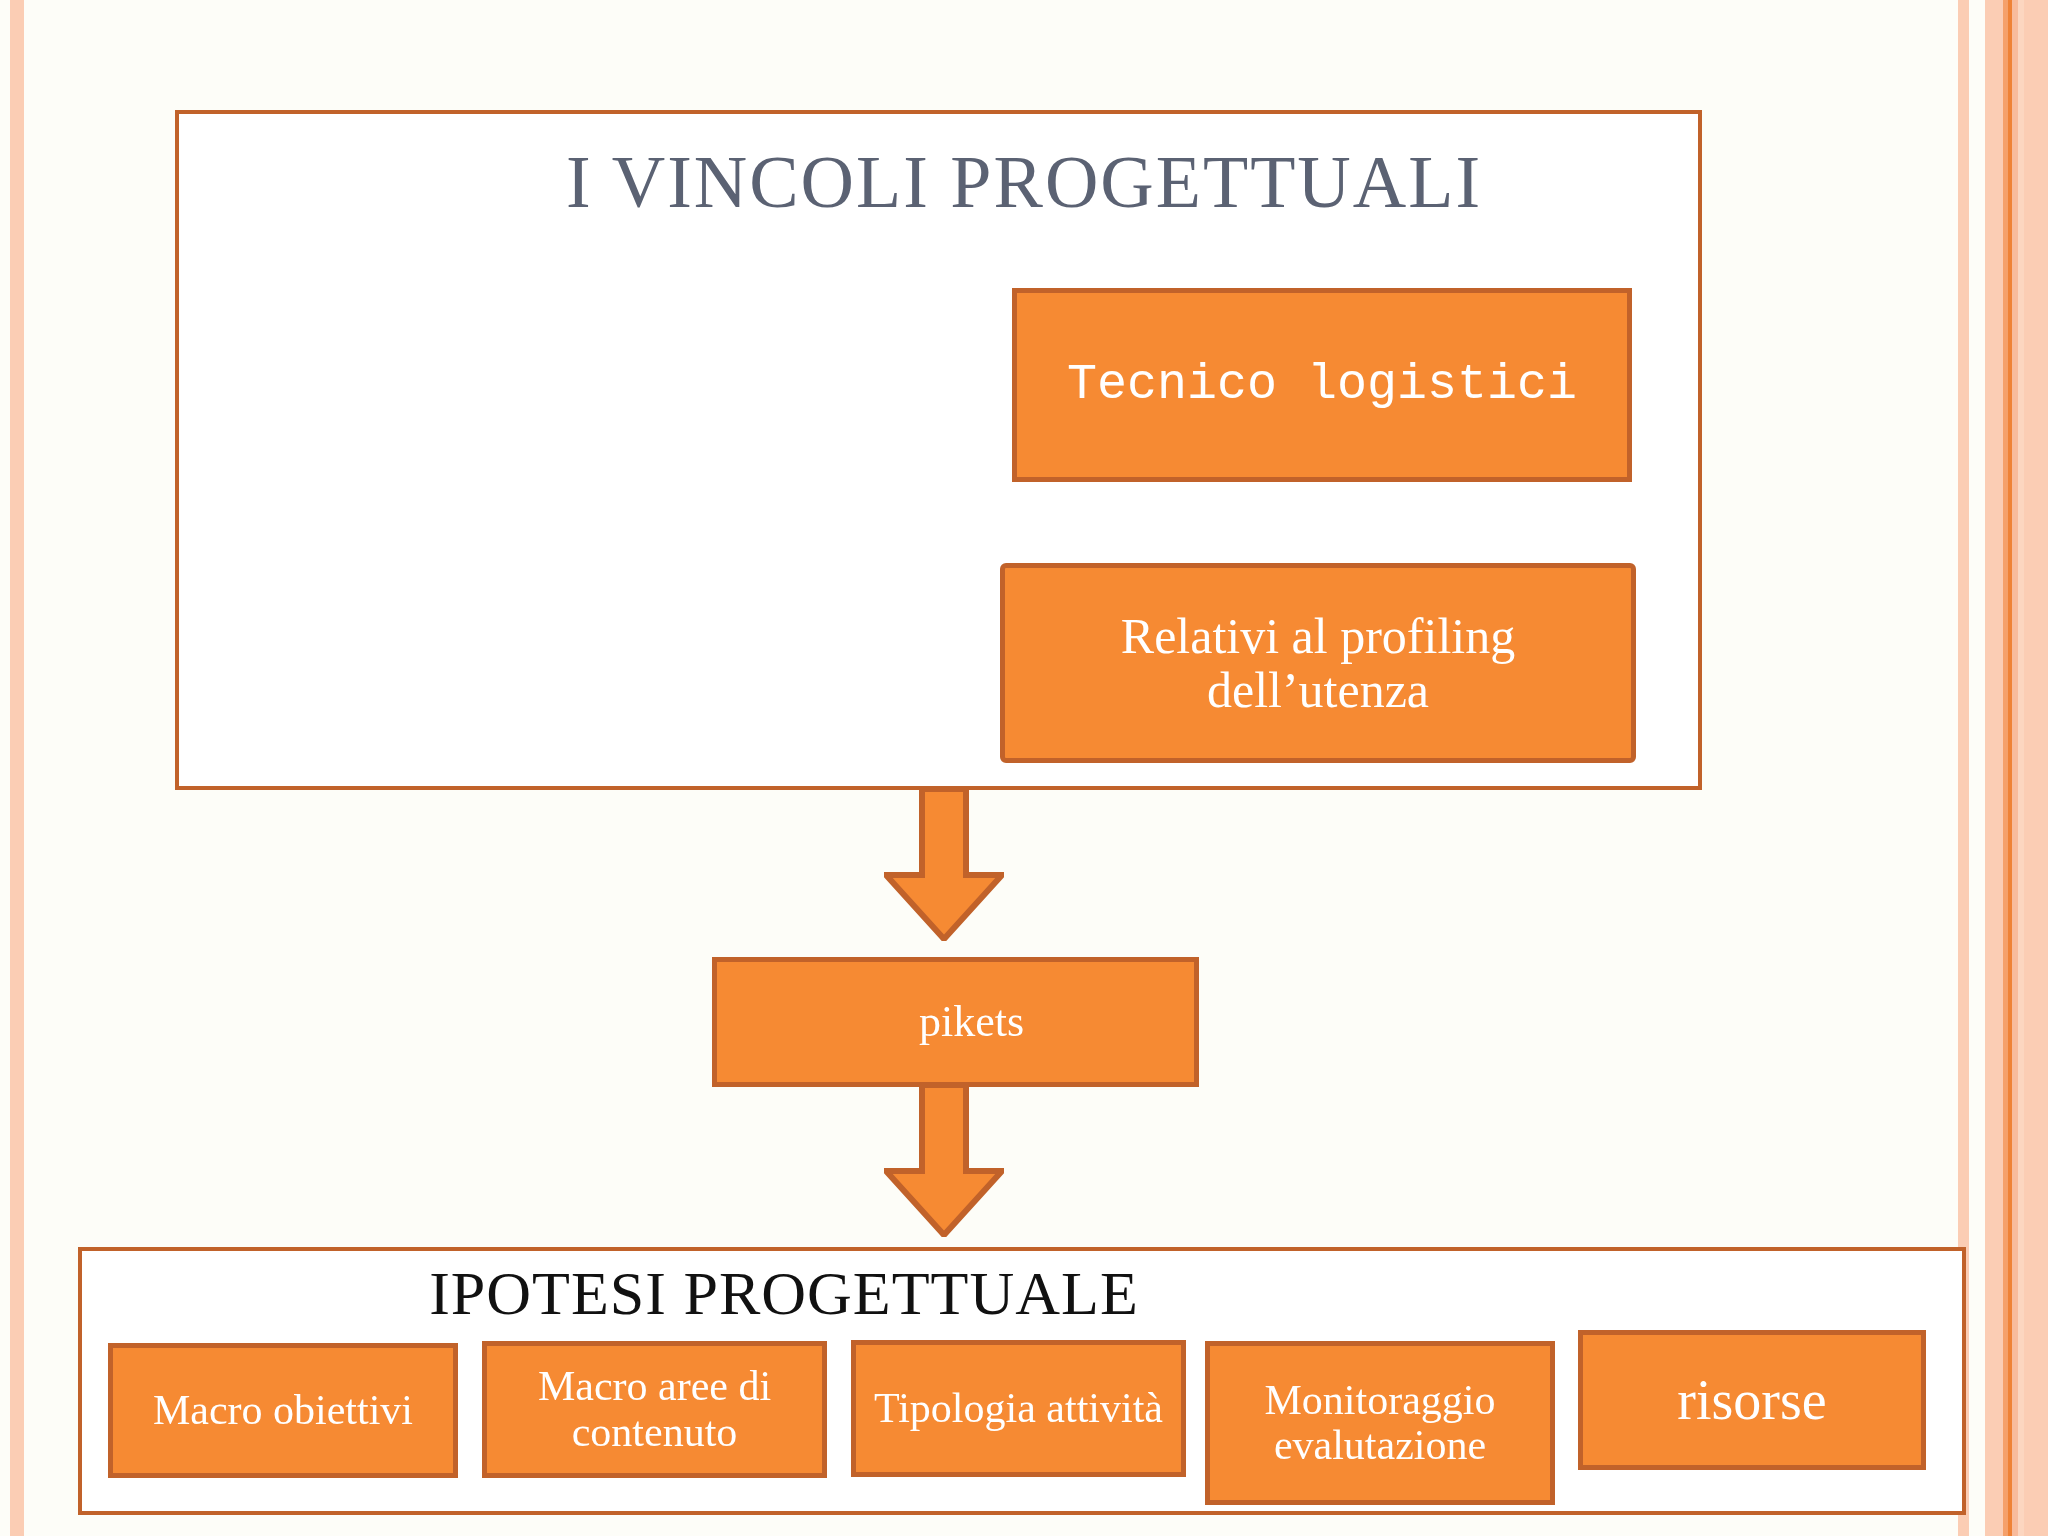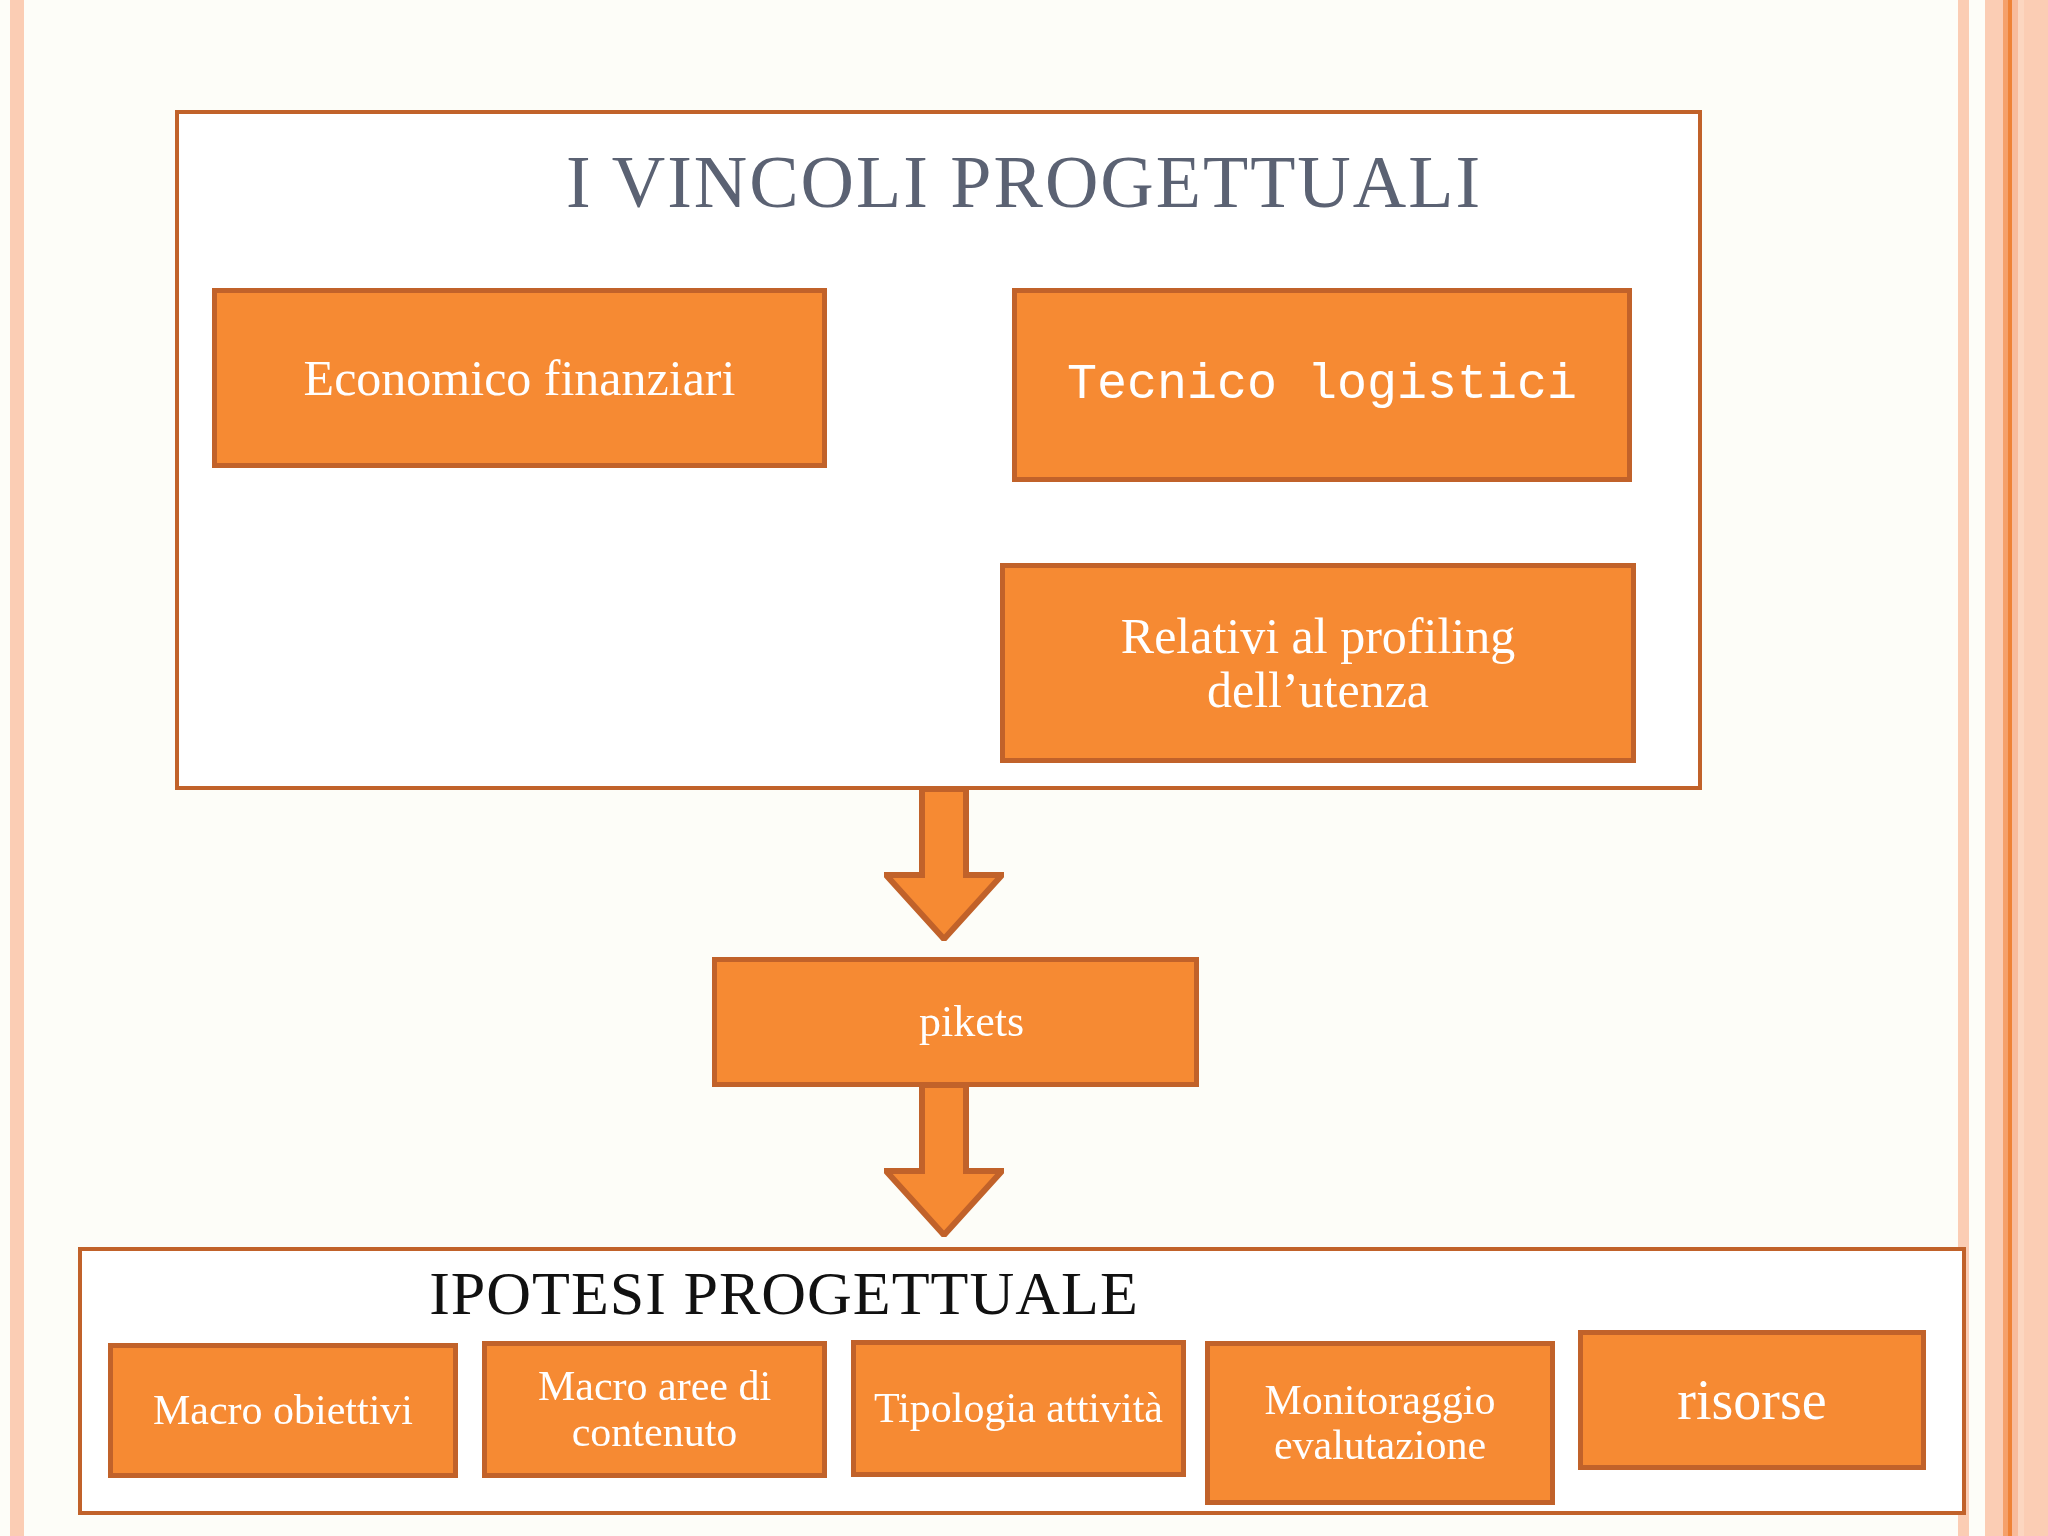--- a/index.html
+++ b/index.html
@@ -75,21 +75,21 @@
     display: flex;
     align-items: center;
     justify-content: center;
     text-align: center;
     line-height: 1.08;
   }
 
   #box-econ     { left: 212px;  top: 288px;  width: 615px;  height: 180px; font-size: 50px; }
   #box-tecnico  { left: 1012px; top: 288px;  width: 620px;  height: 194px; font-size: 50px; font-family: Liberation Mono, monospace; }
   #box-contesto { left: 225px;  top: 565px;  width: 637px;  height: 180px; font-size: 50px; }
-  #box-profil   { left: 1000px; top: 563px;  width: 636px;  height: 200px; font-size: 50px; }
+  #box-profil   { left: 1000px; top: 563px;  width: 636px;  height: 200px; font-size: 50px; border-radius: 6px; }
 
   #box-pikets {
     left: 712px;  top: 957px;  width: 487px; height: 130px;
     font-size: 44px;
     padding-left: 32px;
   }
 
   
   .bbox { font-size: 42px; }
   #box-macro-ob   { left: 108px;  top: 1343px; width: 350px; height: 135px; }
@@ -125,21 +125,20 @@
   <div class="stripe stripe-r-c"></div>
   <div class="stripe stripe-r-d"></div>
   <div class="stripe stripe-r-e"></div>
   <div class="stripe stripe-r-f"></div>
   <div class="stripe stripe-r-g"></div>
 
   <div class="panel" id="panel-top"></div>
 
   <div class="heading" id="title-top">I VINCOLI PROGETTUALI</div>
 
-  <div class="obox" id="box-econ">Economico finanziari</div>
 
   <div class="obox" id="box-tecnico">Tecnico logistici</div>
 
 
   <div class="obox" id="box-profil">Relativi al profiling dell’utenza</div>
 
   <svg class="arrow" id="arrow-1" viewBox="0 0 120 152">
     <polygon points="38,0 82,0 82,86 118,86 60,150 2,86 38,86" fill="#f68a33" stroke="#c1622a" stroke-width="6"></polygon>
   </svg>
 

